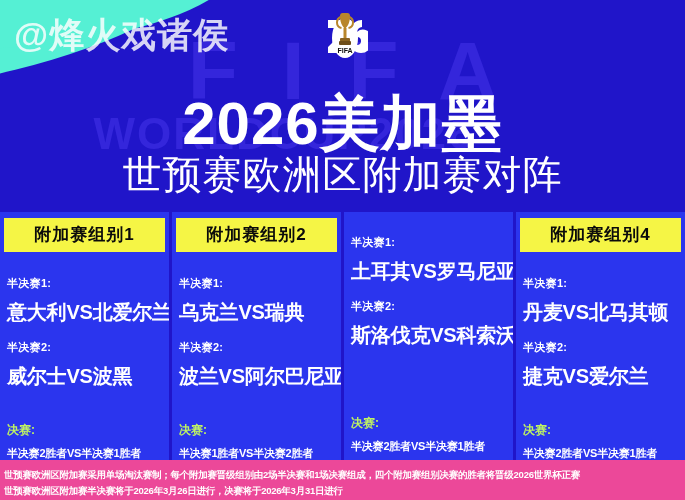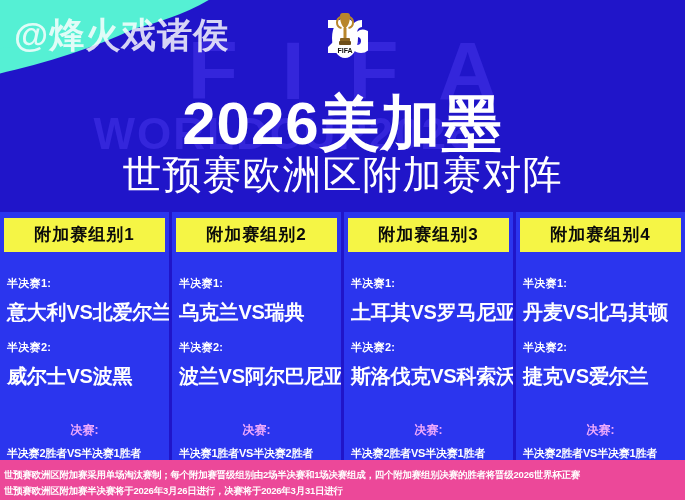--- a/index.html
+++ b/index.html
@@ -111,24 +111,23 @@
     white-space:nowrap;
   }
   .match{
     color:#ffffff;
     font-size:20px; font-weight:bold;
     letter-spacing:-.2px;
     margin:8px 0 12px 0;
     white-space:nowrap;
   }
   .lbl-final{
-    color:#f0abfc;
+    color:#bef264;
     font-size:12px; font-weight:bold;
     margin-top:20px;
-    text-align:center;
   }
   .final{
     color:#ffffff;
     font-size:11px; font-weight:bold;
     margin-top:7px;
     white-space:nowrap;
     letter-spacing:-.2px;
   }
   .spacer{flex:1 1 auto;}
 
@@ -205,21 +204,20 @@
       <div class="match">乌克兰VS瑞典</div>
       <div class="lbl">半决赛2:</div>
       <div class="match">波兰VS阿尔巴尼亚</div>
       <div class="spacer"></div>
       <div class="lbl-final">决赛:</div>
       <div class="final">半决赛1胜者VS半决赛2胜者</div>
     </div>
   </div>
 
   <div class="card">
-    <div class="card-head">附加赛组别3</div>
     <div class="card-body">
       <div class="lbl">半决赛1:</div>
       <div class="match">土耳其VS罗马尼亚</div>
       <div class="lbl">半决赛2:</div>
       <div class="match">斯洛伐克VS科索沃</div>
       <div class="spacer"></div>
       <div class="lbl-final">决赛:</div>
       <div class="final">半决赛2胜者VS半决赛1胜者</div>
     </div>
   </div>

